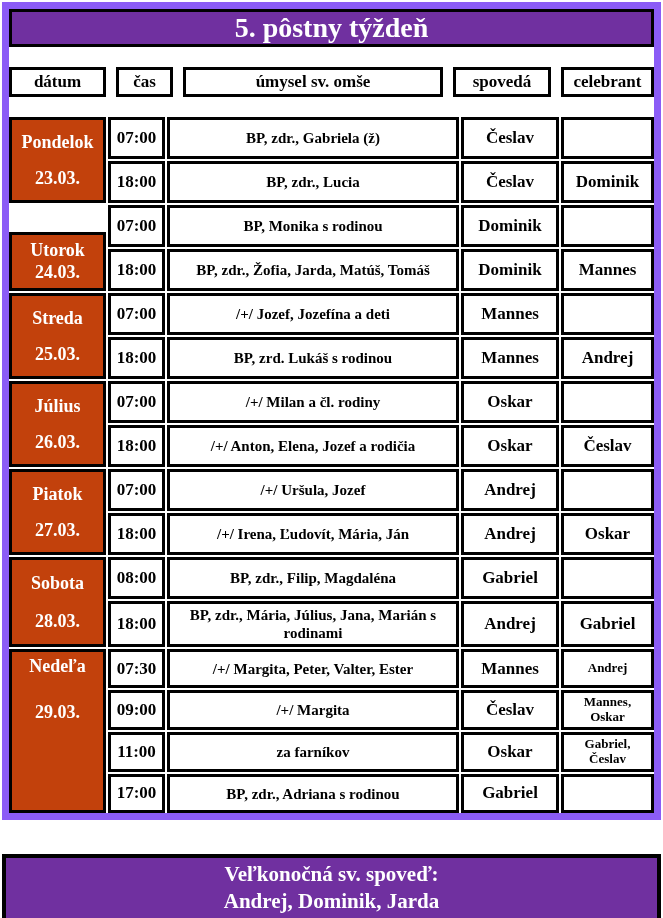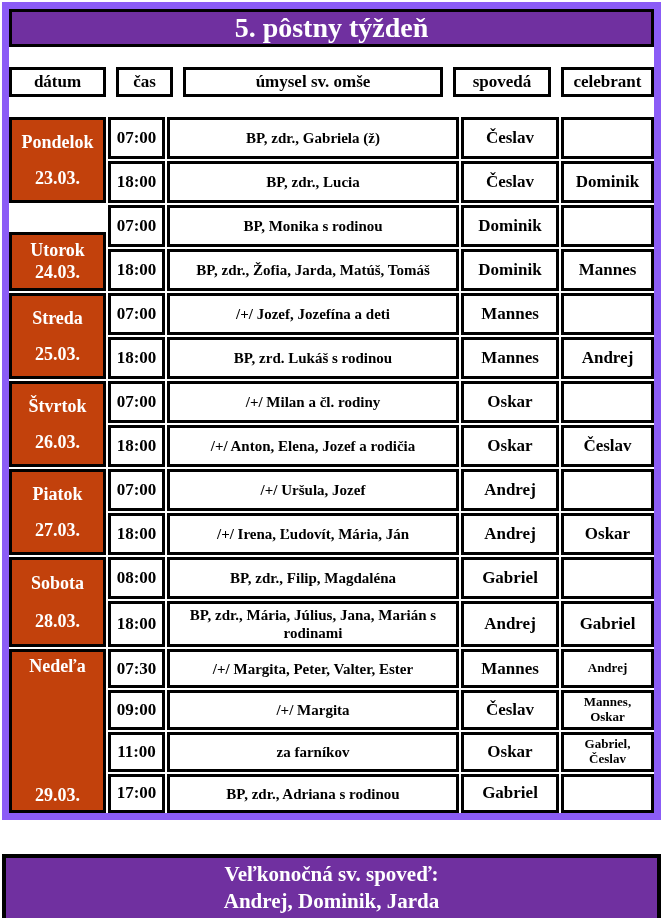--- a/index.html
+++ b/index.html
@@ -54,21 +54,21 @@
   }
   .day-block.sunday { grid-auto-rows:minmax(39px, auto); }
   .day-cell {
     background:#c2410c;
     color:#fff;
     font-size:18px;
     flex-direction:column;
     justify-content:space-around;
     padding:4px 2px;
   }
-  .sunday .day-cell { justify-content:space-between; gap:24px; }
+  .sunday .day-cell { justify-content:flex-start; gap:24px; }
   .time-cell, .celebrant-cell, .confessor-cell { font-size:17px; }
   .intention-cell { font-size:15px; }
   .confessor-cell { white-space:pre-line; }
   .confessor-cell.small { font-size:13px; line-height:1.15; }
   .footer-banner {
     margin-top:34px;
     border:4px solid #000;
     background:#7030A0;
     color:#fff;
     text-align:center;
@@ -138,21 +138,21 @@
           <div class="cell intention-cell">/+/ Jozef, Jozefína a deti</div>
           <div class="cell celebrant-cell">Mannes</div>
           <div class="cell confessor-cell"></div>
           <div class="cell time-cell">18:00</div>
           <div class="cell intention-cell">BP, zrd. Lukáš s rodinou</div>
           <div class="cell celebrant-cell">Mannes</div>
           <div class="cell confessor-cell">Andrej</div>
         </div>
         <div class="day-block">
           <div class="cell day-cell" style="grid-row: 1 / span 2;">
-            <span>Štvrtok</span>
+            <span>Július</span>
             <span>26.03.</span>
           </div>
           <div class="cell time-cell">07:00</div>
           <div class="cell intention-cell">/+/ Milan a čl. rodiny</div>
           <div class="cell celebrant-cell">Oskar</div>
           <div class="cell confessor-cell"></div>
           <div class="cell time-cell">18:00</div>
           <div class="cell intention-cell">/+/ Anton, Elena, Jozef a rodičia</div>
           <div class="cell celebrant-cell">Oskar</div>
           <div class="cell confessor-cell">Česlav</div>

